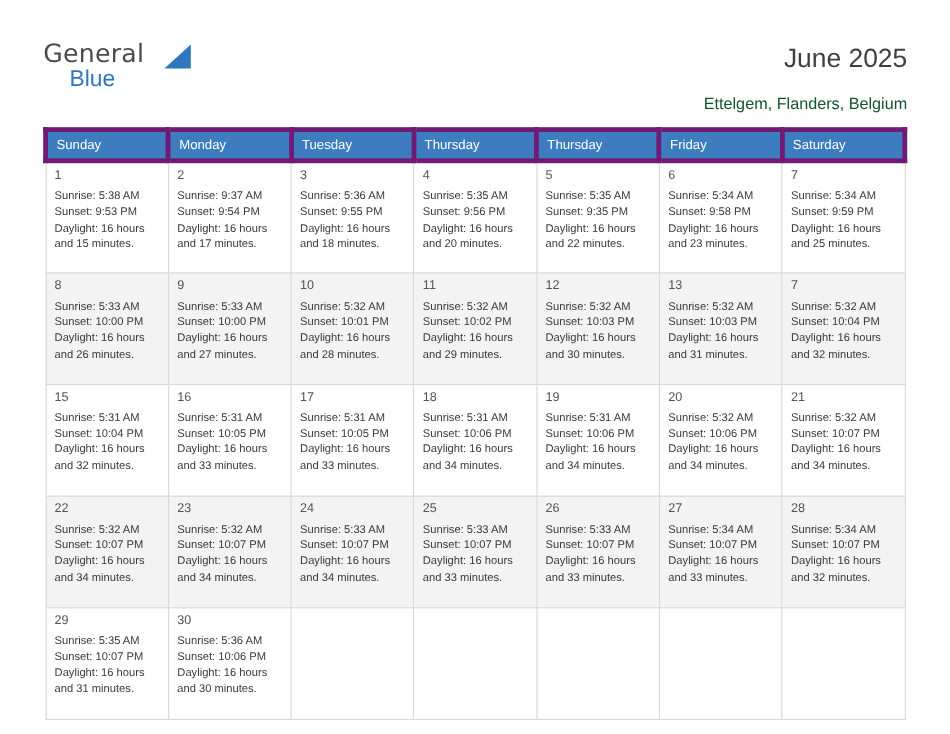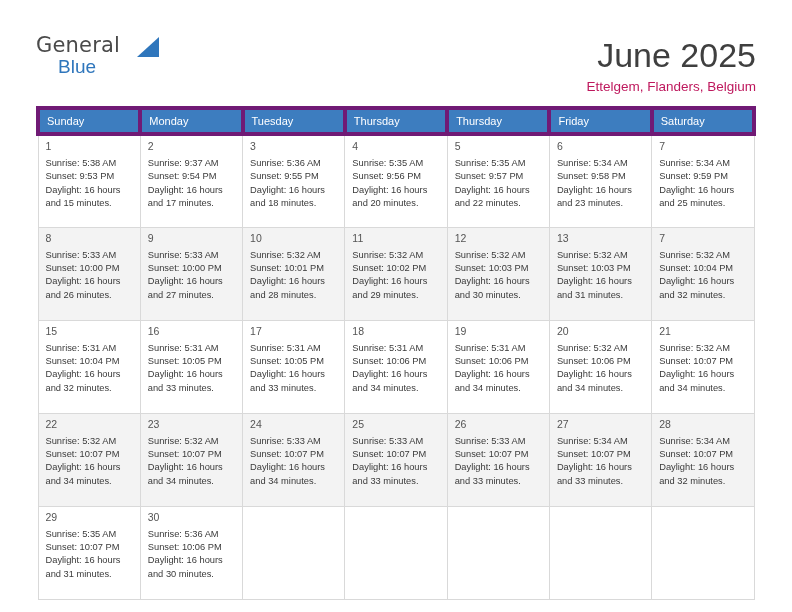--- a/index.html
+++ b/index.html
@@ -51,32 +51,32 @@
     top: 3px;
     width: 0;
     height: 0;
     border-left: 22px solid transparent;
     border-bottom: 20px solid #2f76bc;
   }
   .title {
     position: absolute;
     right: 36px;
     top: 36px;
-    font-size: 34px;
+    font-size: 22px;
     color: #3f3f3f;
     text-align: right;
     font-weight: normal;
     white-space: nowrap;
   }
   .subtitle {
     position: absolute;
     right: 36px;
     top: 79px;
     font-size: 13.5px;
-    color: #be185d;
+    color: #14532d;
     text-align: right;
     white-space: nowrap;
   }
   
   .calendar {
     position: absolute;
     left: 36px;
     top: 106px;
     width: 720px;
     border-collapse: collapse;
@@ -181,21 +181,21 @@
               <div>Sunrise: 5:35 AM</div>
               <div>Sunset: 9:56 PM</div>
               <div>Daylight: 16 hours</div>
               <div>and 20 minutes.</div>
             </div>
           </td>
           <td>
             <div class="daynum">5</div>
             <div class="lines">
               <div>Sunrise: 5:35 AM</div>
-              <div>Sunset: 9:57 PM</div>
+              <div>Sunset: 9:35 PM</div>
               <div>Daylight: 16 hours</div>
               <div>and 22 minutes.</div>
             </div>
           </td>
           <td>
             <div class="daynum">6</div>
             <div class="lines">
               <div>Sunrise: 5:34 AM</div>
               <div>Sunset: 9:58 PM</div>
               <div>Daylight: 16 hours</div>

